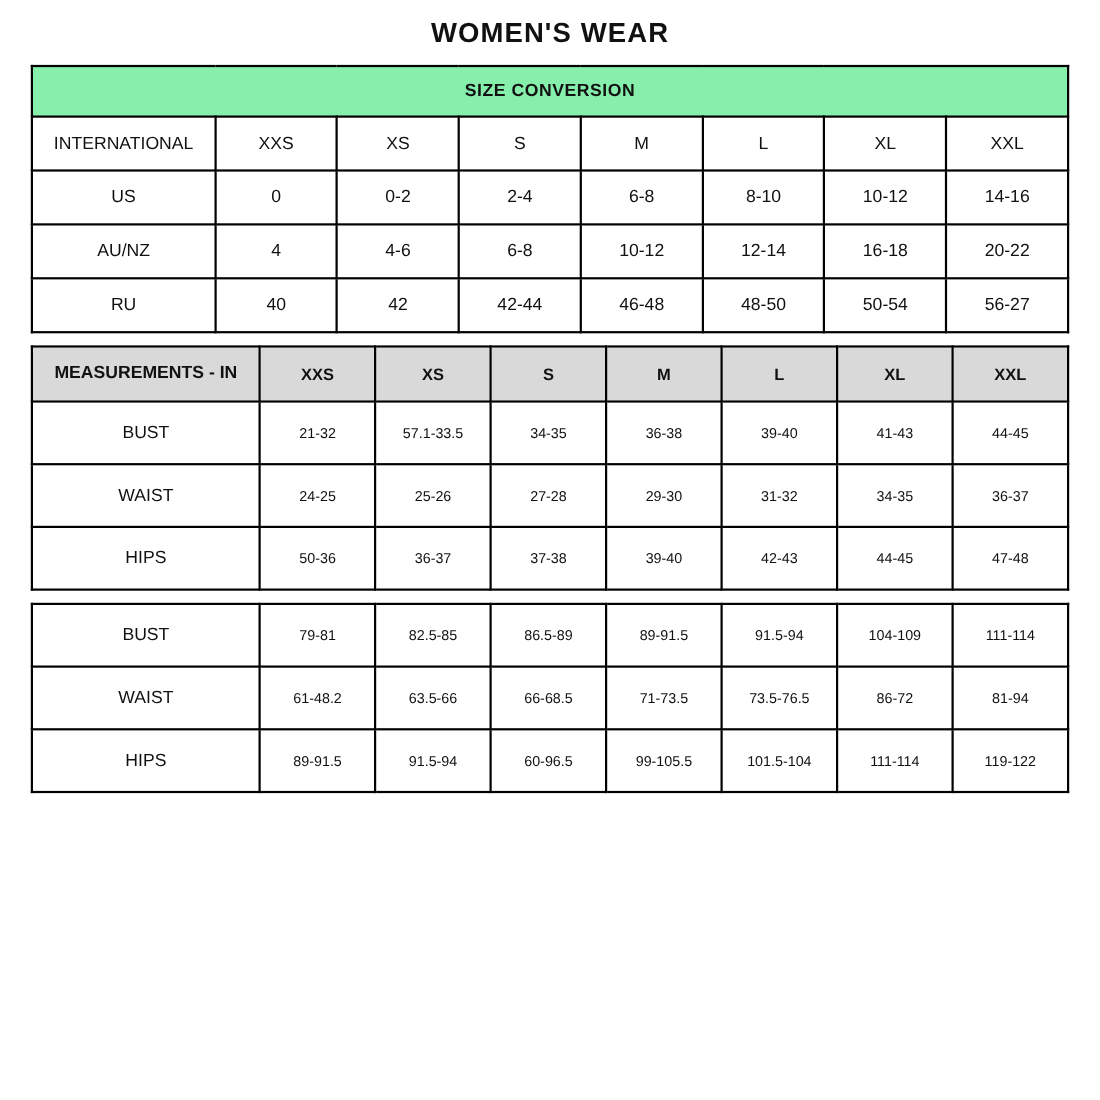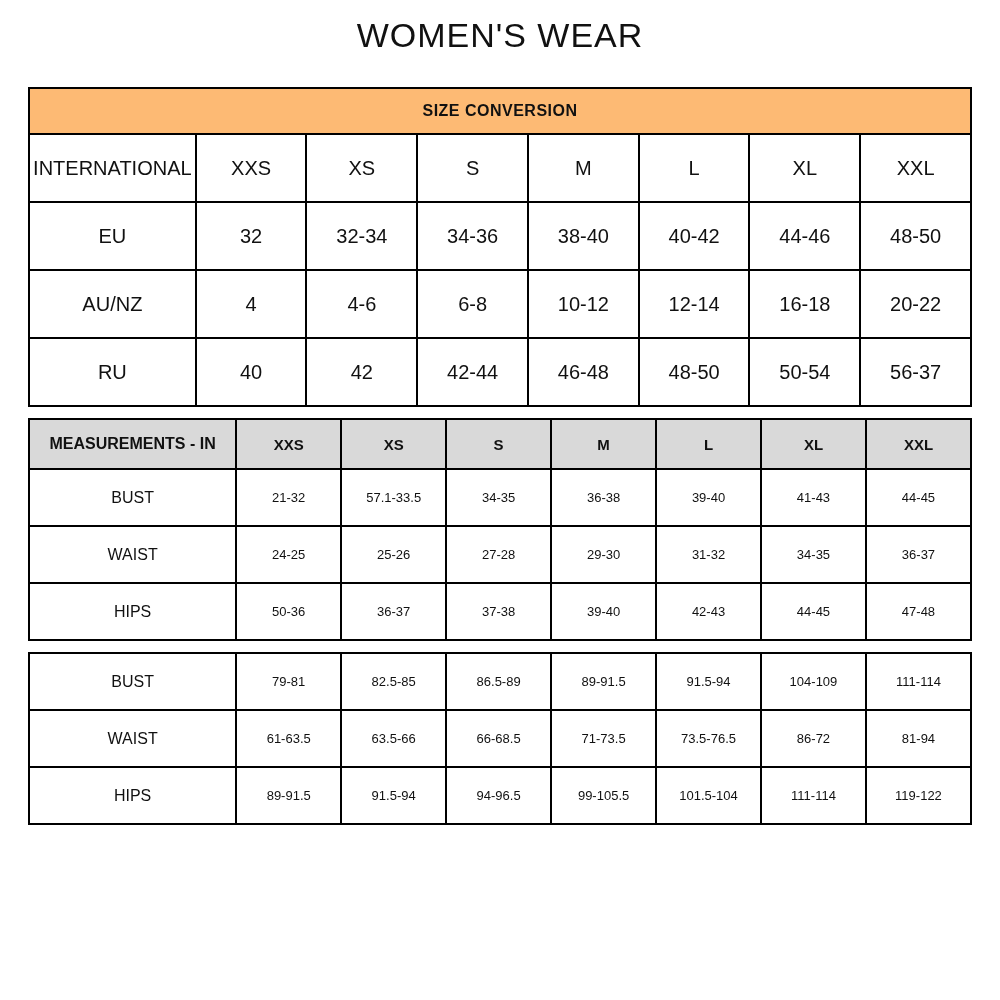--- a/index.html
+++ b/index.html
@@ -9,46 +9,46 @@
     font-family: "Liberation Sans", sans-serif;
     color: #111111;
   }
   .page {
     width: 1000px;
     min-height: 1000px;
     padding: 12px 28px 18px 28px;
   }
   .page-title {
     text-align: center;
-    font-size: 34px;
-    font-weight: normal;
+    font-size: 25px;
+    font-weight: bold;
     letter-spacing: 1px;
-    margin: 4px 0 32px 0;
+    margin: 4px 0 14px 0;
   }
   table {
     width: 100%;
     border-collapse: collapse;
     table-layout: fixed;
     margin-bottom: 11px;
   }
   td {
     border: 2px solid #000000;
     text-align: center;
     vertical-align: middle;
     overflow: hidden;
   }
   
   .size-table .span-head {
-    background: #fdba74;
+    background: #86efac;
     font-weight: bold;
     font-size: 16px;
     height: 46px;
     letter-spacing: 0.5px;
   }
-  .size-table td { font-size: 20px; height: 68px; }
+  .size-table td { font-size: 16px; height: 49px; }
   
   .meas-table .head td {
     background: #d9d9d9;
     font-weight: bold;
     font-size: 15px;
     height: 50px;
   }
   .meas-table .head td.lbl { font-size: 16px; }
   .meas-table td { font-size: 13px; height: 57px; }
   .meas-table td.lbl { font-size: 16px; }
@@ -79,48 +79,48 @@
       <td>INTERNATIONAL</td>
       <td>XXS</td>
       <td>XS</td>
       <td>S</td>
       <td>M</td>
       <td>L</td>
       <td>XL</td>
       <td>XXL</td>
     </tr>
     <tr>
-      <td>EU</td>
-      <td>32</td>
-      <td>32-34</td>
-      <td>34-36</td>
-      <td>38-40</td>
-      <td>40-42</td>
-      <td>44-46</td>
-      <td>48-50</td>
+      <td>US</td>
+      <td>0</td>
+      <td>0-2</td>
+      <td>2-4</td>
+      <td>6-8</td>
+      <td>8-10</td>
+      <td>10-12</td>
+      <td>14-16</td>
     </tr>
     <tr>
       <td>AU/NZ</td>
       <td>4</td>
       <td>4-6</td>
       <td>6-8</td>
       <td>10-12</td>
       <td>12-14</td>
       <td>16-18</td>
       <td>20-22</td>
     </tr>
     <tr>
       <td>RU</td>
       <td>40</td>
       <td>42</td>
       <td>42-44</td>
       <td>46-48</td>
       <td>48-50</td>
       <td>50-54</td>
-      <td>56-37</td>
+      <td>56-27</td>
     </tr>
   </tbody>
     </table>
 
   <table class="meas-table">
     <colgroup>
       <col style="width:22%">
       <col>
         <col>
         <col>
@@ -190,33 +190,33 @@
       <td>79-81</td>
       <td>82.5-85</td>
       <td>86.5-89</td>
       <td>89-91.5</td>
       <td>91.5-94</td>
       <td>104-109</td>
       <td>111-114</td>
     </tr>
     <tr>
       <td class="lbl">WAIST</td>
-      <td>61-63.5</td>
+      <td>61-48.2</td>
       <td>63.5-66</td>
       <td>66-68.5</td>
       <td>71-73.5</td>
       <td>73.5-76.5</td>
       <td>86-72</td>
       <td>81-94</td>
     </tr>
     <tr>
       <td class="lbl">HIPS</td>
       <td>89-91.5</td>
       <td>91.5-94</td>
-      <td>94-96.5</td>
+      <td>60-96.5</td>
       <td>99-105.5</td>
       <td>101.5-104</td>
       <td>111-114</td>
       <td>119-122</td>
     </tr>
   </tbody>
     </table>
 
 </div>
 

